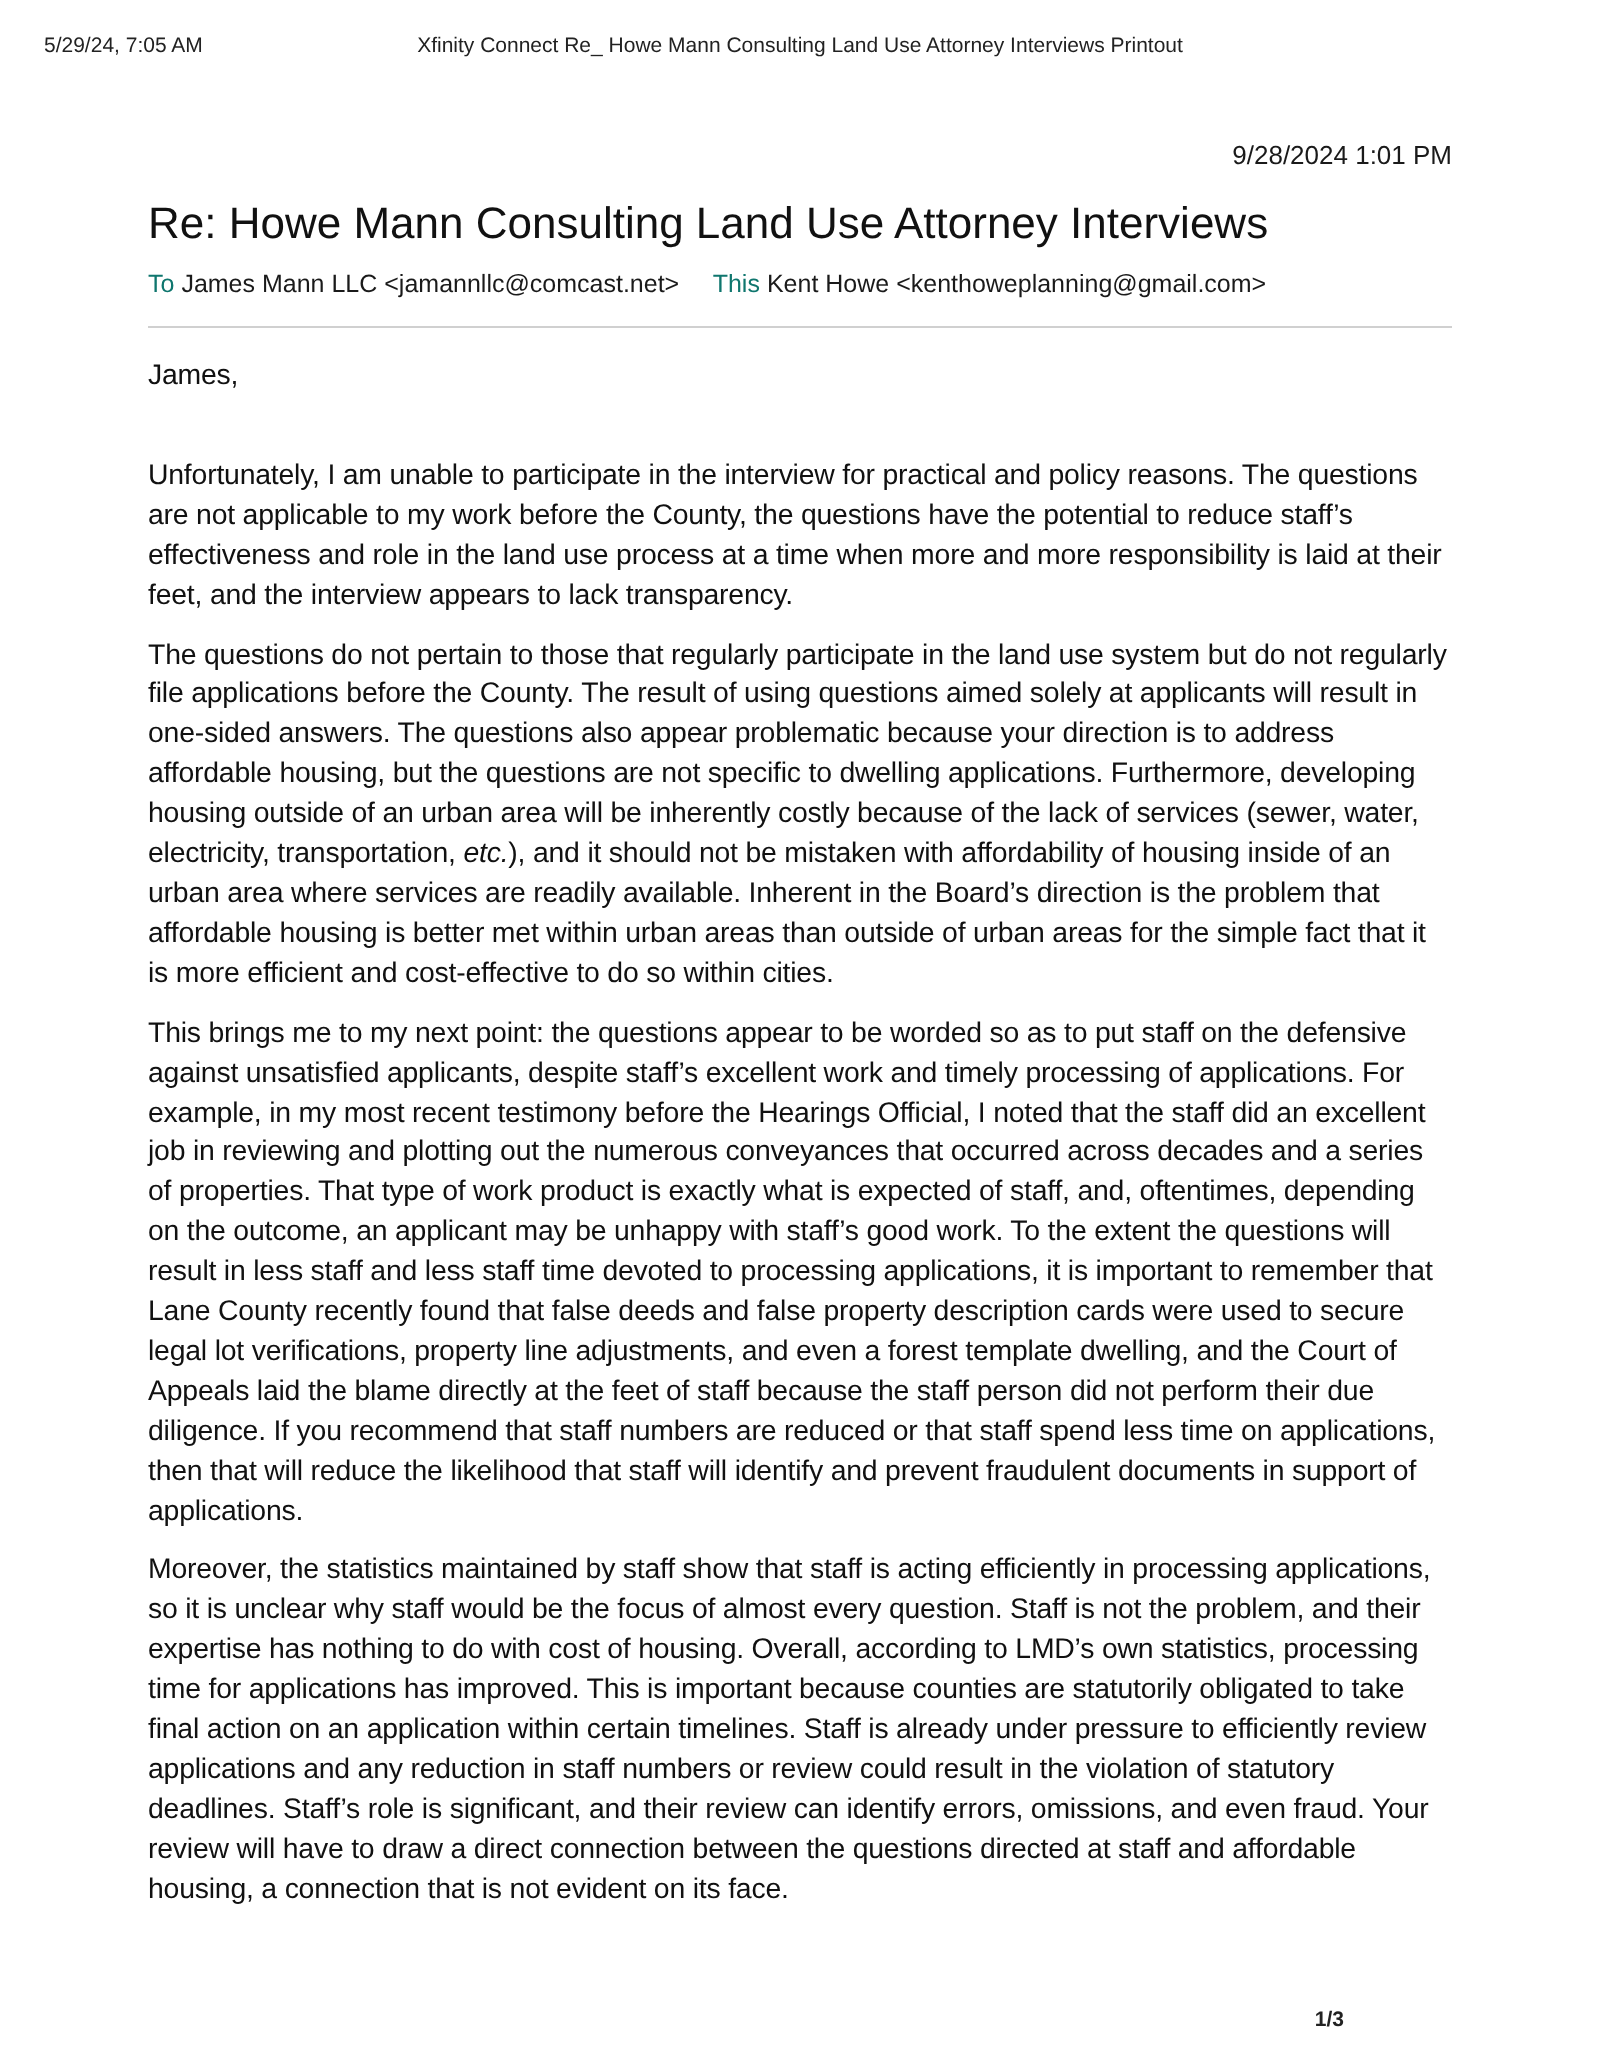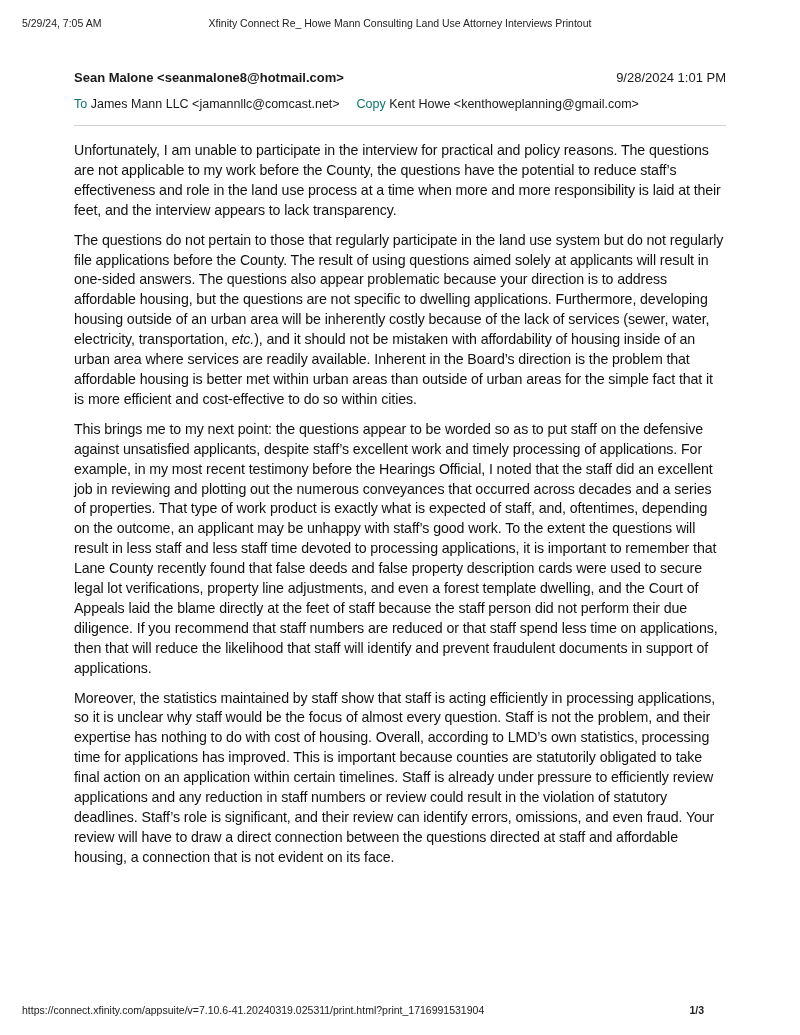--- a/index.html
+++ b/index.html
@@ -1,19 +1,19 @@
 <!DOCTYPE html>
 <html><head>
 <meta charset="utf-8">
 <style>
   html, body { margin: 0; padding: 0; background: #ffffff; }
   body { width: 800px; height: 1035px; position: relative; overflow: hidden; color: #000; }
   .print-header, .print-footer {
     position: absolute; left: 0; width: 704px;
-    font-family: "Liberation Sans", sans-serif; font-size: 10.5px; color: #222; padding-left: 32px;
+    font-family: "Liberation Sans", sans-serif; font-size: 10.5px; color: #222;
   }
   .print-header { top: 17px; height: 14px; }
   .print-footer { top: 1004px; height: 14px; }
   .ph-date { position: absolute; left: 22px; }
   .ph-title { position: absolute; left: 0; width: 800px; text-align: center; }
   .pf-url { position: absolute; left: 22px; }
   .pf-page { position: absolute; right: 32px; font-weight: bold; }
 
   .mail { position: absolute; left: 74px; top: 70px; width: 652px; }
   .meta-row { position: relative; height: 18px; font-family: "Liberation Sans", sans-serif; font-size: 13px; }
@@ -32,36 +32,36 @@
 </head>
 <body>
 
 <div class="print-header">
   <span class="ph-date">5/29/24, 7:05 AM</span>
   <span class="ph-title">Xfinity Connect Re_ Howe Mann Consulting Land Use Attorney Interviews Printout</span>
 </div>
 
 <div class="mail">
   <div class="meta-row">
-    <span class="sender">Sean Malone &lt;seanmalone8@hotmail.com&gt;</span>
     <span class="sent-date">9/28/2024 1:01 PM</span>
   </div>
+  <h1 class="subject">Re: Howe Mann Consulting Land Use Attorney Interviews</h1>
   <div class="recipients">
     <span class="lbl">To</span>
     <span>James Mann LLC &lt;jamannllc@comcast.net&gt;</span>
     <span class="gap"></span>
-    <span class="lbl">Copy</span>
+    <span class="lbl">This</span>
     <span>Kent Howe &lt;kenthoweplanning@gmail.com&gt;</span>
   </div>
   <div class="divider"></div>
 
   <div class="body">
+    <p class="greeting">James,</p>
     <p>Unfortunately, I am unable to participate in the interview for practical and policy reasons.  The questions are not applicable to my work before the County, the questions have the potential to reduce staff’s effectiveness and role in the land use process at a time when more and more responsibility is laid at their feet, and the interview appears to lack transparency.</p>
     <p>The questions do not pertain to those that regularly participate in the land use system but do not regularly file applications before the County.  The result of using questions aimed solely at applicants will result in one-sided answers.  The questions also appear problematic because your direction is to address affordable housing, but the questions are not specific to dwelling applications.  Furthermore, developing housing outside of an urban area will be inherently costly because of the lack of services (sewer, water, electricity, transportation, <em>etc.</em>), and it should not be mistaken with affordability of housing inside of an urban area where services are readily available.  Inherent in the Board’s direction is the problem that affordable housing is better met within urban areas than outside of urban areas for the simple fact that it is more efficient and cost-effective to do so within cities.</p>
     <p>This brings me to my next point:  the questions appear to be worded so as to put staff on the defensive against unsatisfied applicants, despite staff’s excellent work and timely processing of applications.  For example, in my most recent testimony before the Hearings Official, I noted that the staff did an excellent job in reviewing and plotting out the numerous conveyances that occurred across decades and a series of properties.  That type of work product is exactly what is expected of staff, and, oftentimes, depending on the outcome, an applicant may be unhappy with staff’s good work.  To the extent the questions will result in less staff and less staff time devoted to processing applications, it is important to remember that Lane County recently found that false deeds and false property description cards were used to secure legal lot verifications, property line adjustments, and even a forest template dwelling, and the Court of Appeals laid the blame directly at the feet of staff because the staff person did not perform their due diligence.  If you recommend that staff numbers are reduced or that staff spend less time on applications, then that will reduce the likelihood that staff will identify and prevent fraudulent documents in support of applications.</p>
     <p>Moreover, the statistics maintained by staff show that staff is acting efficiently in processing applications, so it is unclear why staff would be the focus of almost every question.  Staff is not the problem, and their expertise has nothing to do with cost of housing.  Overall, according to LMD’s own statistics, processing time for applications has improved.  This is important because counties are statutorily obligated to take final action on an application within certain timelines.  Staff is already under pressure to efficiently review applications and any reduction in staff numbers or review could result in the violation of statutory deadlines.  Staff’s role is significant, and their review can identify errors, omissions, and even fraud.  Your review will have to draw a direct connection between the questions directed at staff and affordable housing, a connection that is not evident on its face.</p>
   </div>
 </div>
 
 <div class="print-footer">
-  <span class="pf-url">https://connect.xfinity.com/appsuite/v=7.10.6-41.20240319.025311/print.html?print_1716991531904</span>
   <span class="pf-page">1/3</span>
 </div>
 
 </body></html>

